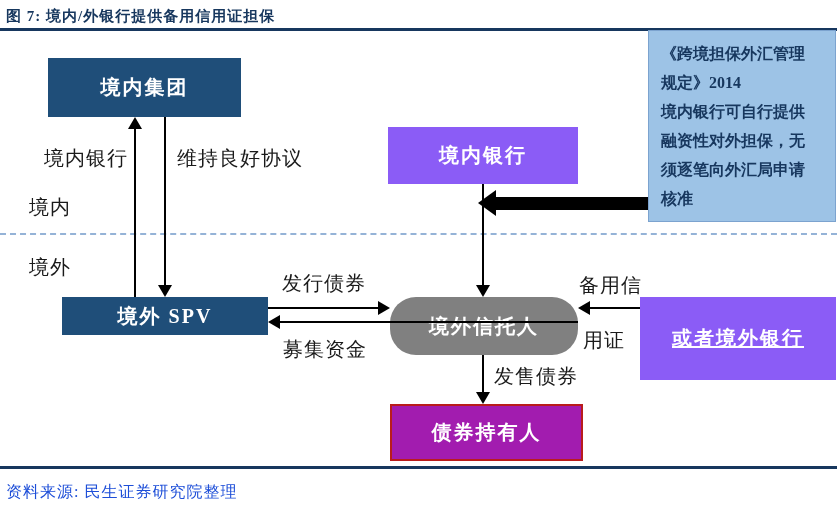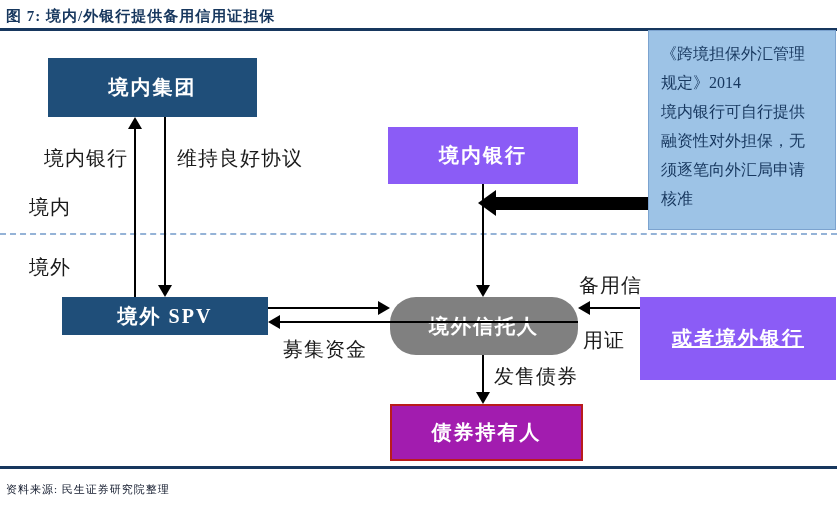--- a/index.html
+++ b/index.html
@@ -6,38 +6,38 @@
   #figure{
     position:relative;width:837px;height:508px;background:#ffffff;overflow:hidden;
     font-family:"Liberation Serif","DejaVu Serif",serif;
   }
   .abs{position:absolute;}
   
   .fig-title{left:6px;top:7px;font-size:15px;font-weight:bold;color:#17375E;letter-spacing:1px;}
   .title-rule{left:0;top:28px;width:837px;height:3px;background:#17375E;}
   .dashed-divider{left:0;top:233px;width:837px;height:0;border-top:2px dashed #95B3D7;}
   .bottom-rule{left:0;top:466px;width:837px;height:3px;background:#17375E;}
-  .source-line{left:6px;top:482px;font-size:11px;color:#0f172a;letter-spacing:1px;}
+  .source-line{left:6px;top:482px;font-size:16px;color:#1d4ed8;letter-spacing:1px;}
   
   .node{display:flex;align-items:center;justify-content:center;color:#ffffff;
         font-weight:bold;font-size:20px;letter-spacing:2px;text-align:center;}
   .navy{background:#1F4E79;}
   .orange{background:#8b5cf6;}
   .gray{background:#808080;}
   .green{background:#a21caf;border:2px solid #b91c1c;}
-  .box-group{left:48px;top:58px;width:209px;height:59px;}
+  .box-group{left:48px;top:58px;width:193px;height:59px;}
   .box-dbank{left:388px;top:127px;width:190px;height:57px;}
   .box-spv{left:62px;top:297px;width:206px;height:38px;}
   .box-trustee{left:390px;top:297px;width:188px;height:58px;border-radius:26px;}
   .box-obank{left:640px;top:297px;width:196px;height:83px;text-decoration:underline;}
   .box-holder{left:390px;top:404px;width:189px;height:53px;}
   
   .note-box{left:648px;top:30px;width:164px;height:182px;background:#9DC3E6;
-            border:1px solid #7CA3CF;padding:8px 10px 8px 12px;
-            font-size:16px;line-height:29px;color:#17375E;font-weight:normal;
+            border:1px solid #7CA3CF;padding:8px 10px 0 12px;
+            font-size:16px;line-height:29px;color:#17375E;font-weight:bold;
             white-space:pre-line;z-index:3;}
   
   .vline{width:2px;background:#000000;}
   .hline{height:2px;background:#000000;}
   .arr{width:0;height:0;}
   .arr-up{border-left:7px solid transparent;border-right:7px solid transparent;border-bottom:12px solid #000;}
   .arr-down{border-left:7px solid transparent;border-right:7px solid transparent;border-top:12px solid #000;}
   .arr-left{border-top:7px solid transparent;border-bottom:7px solid transparent;border-right:12px solid #000;}
   .arr-right{border-top:7px solid transparent;border-bottom:7px solid transparent;border-left:12px solid #000;}
   .thick-shaft{left:494px;top:197px;width:154px;height:13px;background:#000;z-index:2;}
@@ -91,20 +91,21 @@
   <div class="abs lbl lbl-maintain">维持良好协议</div>
 
   <div class="abs vline" style="left:482px;top:184px;height:102px;"></div>
   <div class="abs arr arr-down" style="left:476px;top:285px;"></div>
 
   <div class="abs thick-shaft"></div>
   <div class="abs thick-head"></div>
 
   <div class="abs hline" style="left:268px;top:307px;width:112px;"></div>
   <div class="abs arr arr-right" style="left:378px;top:301px;"></div>
+  <div class="abs lbl lbl-issue">发行债券</div>
   <div class="abs hline" style="left:279px;top:321px;width:299px;"></div>
   <div class="abs arr arr-left" style="left:268px;top:315px;"></div>
   <div class="abs lbl lbl-raise">募集资金</div>
 
   <div class="abs hline" style="left:589px;top:307px;width:51px;"></div>
   <div class="abs arr arr-left" style="left:578px;top:301px;"></div>
   <div class="abs lbl lbl-sb1">备用信</div>
   <div class="abs lbl lbl-sb2">用证</div>
 
   <div class="abs vline" style="left:482px;top:355px;height:38px;"></div>

